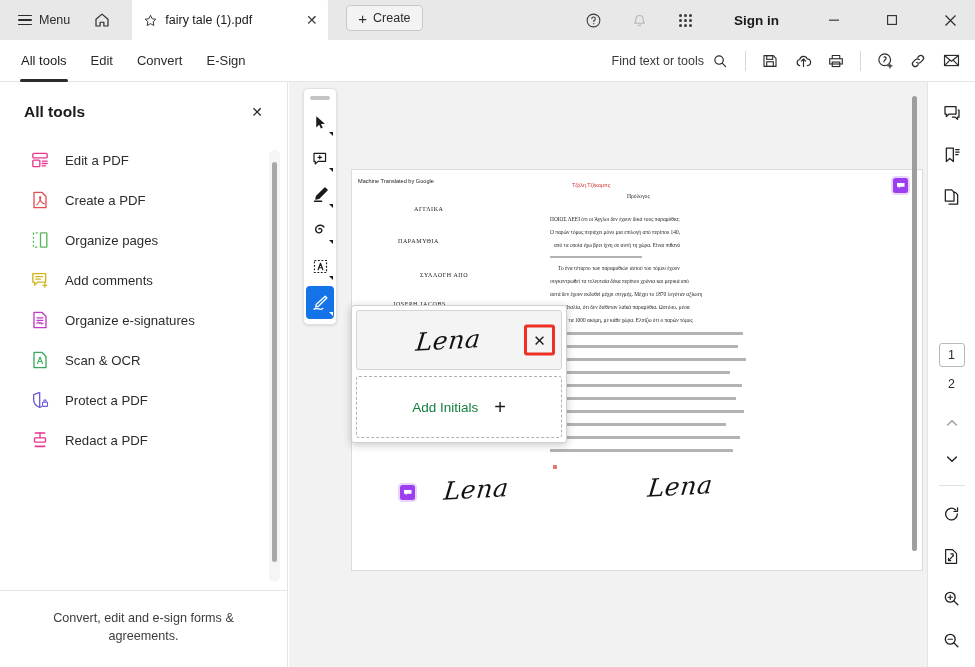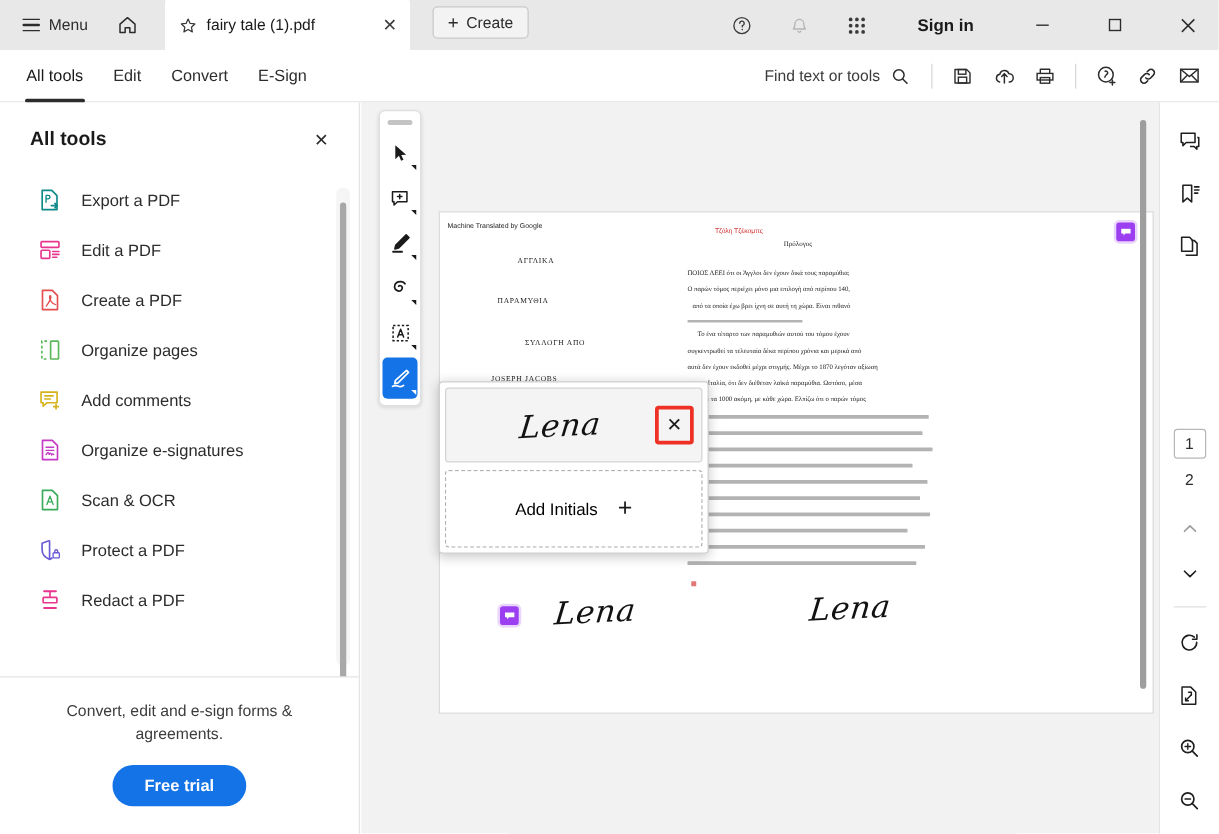--- a/index.html
+++ b/index.html
@@ -224,21 +224,21 @@
     display: flex; align-items: center; justify-content: center;
     background: #f4f4f4; cursor: pointer; box-sizing: border-box;
   }
   .sig-del-x { font-size: 15px; color: #1a1a1a; line-height: 1; font-weight: 500; }
   .sig-add {
     margin-top: 6px; height: 62px;
     border: 1.5px dashed #b0b0b0; border-radius: 3px;
     display: flex; align-items: center; justify-content: center;
     gap: 16px; cursor: pointer; background: #fff;
   }
-  .sig-add-label { font-size: 13.5px; color: #000000; }
+  .sig-add-label { font-size: 13.5px; color: #15803d; }
   .sig-add-plus { font-size: 20px; color: #1a1a1a; line-height: 1; font-weight: 300; }
 
   
   .rightrail {
     position: absolute; right: 0; top: 82px; width: 48px; bottom: 0;
     background: #ffffff; border-left: 1px solid #e4e4e4;
     display: flex; flex-direction: column; align-items: center;
   }
   .rr-icon {
     width: 34px; height: 34px; margin-top: 8px;
@@ -395,28 +395,20 @@
   </div>
 
   <div class="sidebar">
     <div class="sb-header">
       <span class="sb-title">All tools</span>
       <span class="sb-close">✕</span>
     </div>
 
     <div class="sb-list">
 
-      <div class="sb-item">
-        <svg class="sb-ico" viewBox="0 0 24 24" fill="none" stroke="#0e8a8a" stroke-width="1.6">
-          <path d="M4.5 2.8h9.2l5 5v13.4H4.5Z" stroke-linejoin="round"></path>
-          <path d="M8.2 7.5v7.2M8.2 7.5h2.1a1.7 1.7 0 0 1 0 3.4H8.2" stroke-width="1.3"></path>
-          <path d="M13.3 17.4h5.6M16.7 15.2l2.4 2.2-2.4 2.2" stroke-linecap="round" stroke-linejoin="round"></path>
-        </svg>
-        <span class="sb-item-label">Export a PDF</span>
-      </div>
 
       <div class="sb-item">
         <svg class="sb-ico" viewBox="0 0 24 24" fill="none" stroke="#e8368f" stroke-width="1.6">
           <rect x="3.4" y="4" width="17.2" height="5.4" rx="1"></rect>
           <rect x="3.4" y="12.2" width="8.4" height="7.8" rx="1"></rect>
           <path d="M14.6 13.4h6M14.6 16.2h6M14.6 19h4" stroke-linecap="round"></path>
         </svg>
         <span class="sb-item-label">Edit a PDF</span>
       </div>
 
@@ -483,21 +475,20 @@
         <span class="sb-item-label">Redact a PDF</span>
       </div>
 
       <div class="sb-scrollbar">
         <div class="sb-thumb"></div>
       </div>
     </div>
 
     <div class="sb-footer">
       <div class="sb-footer-text">Convert, edit and e-sign forms &amp; agreements.</div>
-      <button class="free-trial">Free trial</button>
     </div>
   </div>
 
   <div class="anntools">
     <div class="ann-grip"></div>
 
     <div class="ann-btn">
       <svg width="17" height="17" viewBox="0 0 24 24" fill="currentColor">
         <path d="M6 3 L6 19 L10.1 15.1 L12.6 20.6 L15.2 19.4 L12.7 14.1 L18.2 13.8 Z"></path>
       </svg>

